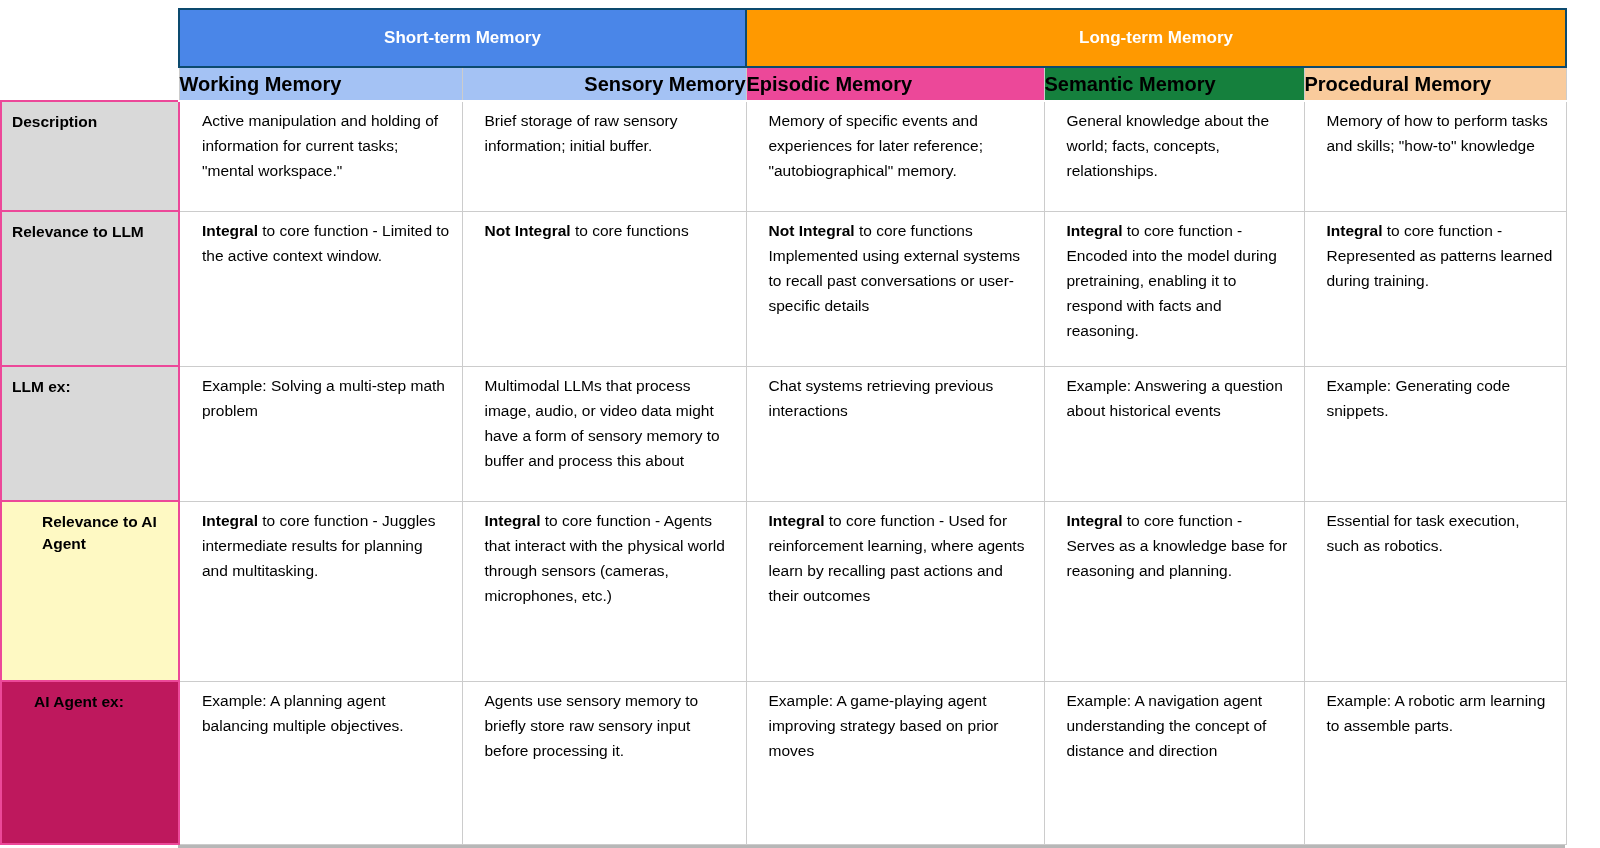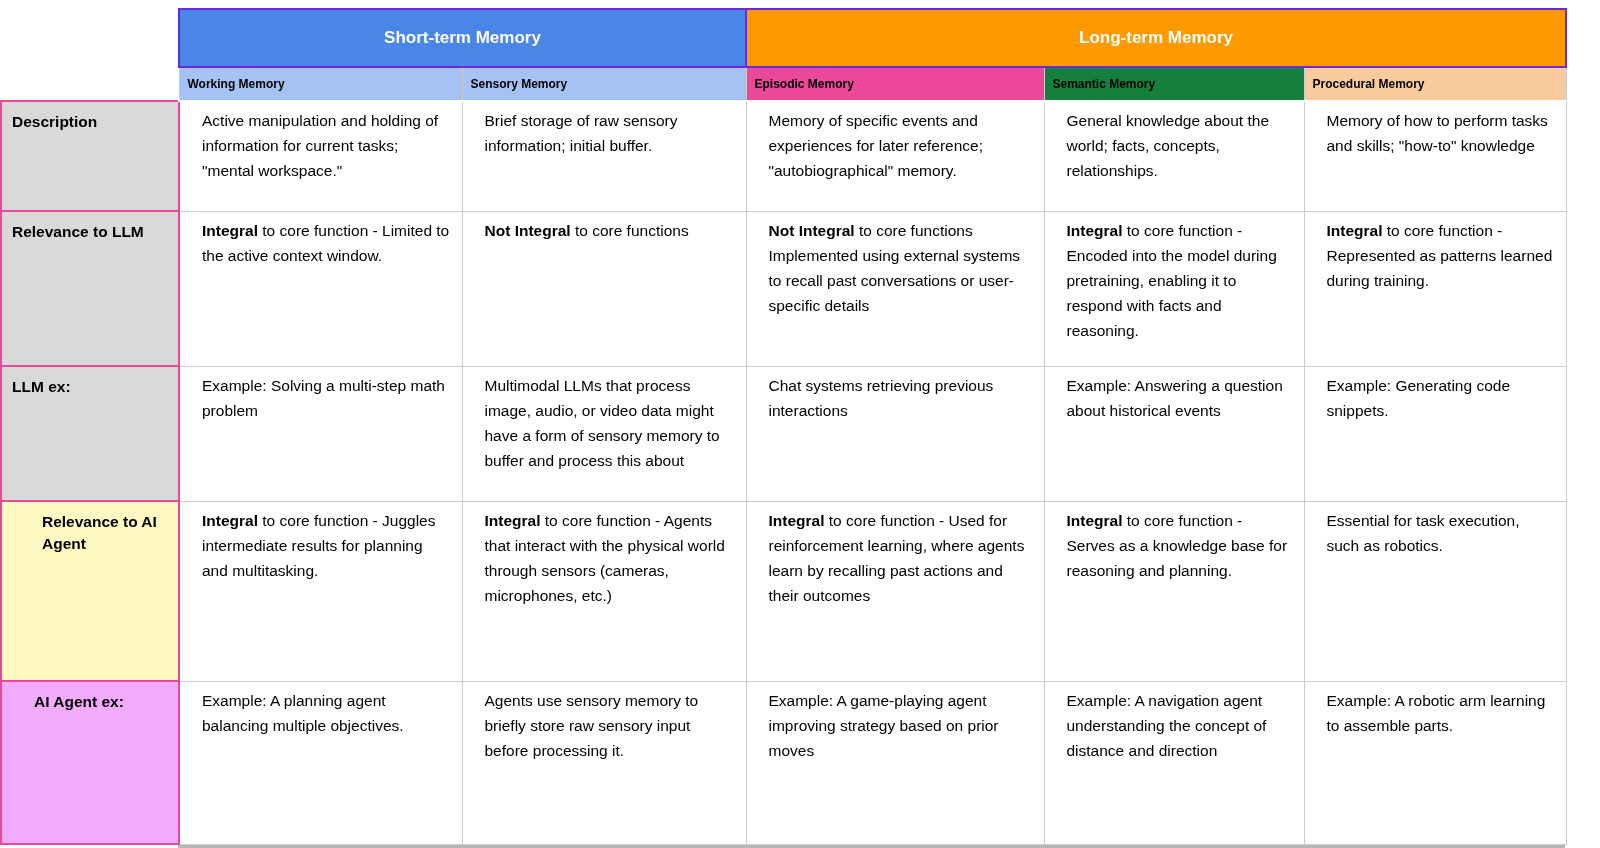--- a/index.html
+++ b/index.html
@@ -10,25 +10,25 @@
   }
   table.mem {
     border-collapse:collapse; table-layout:fixed;
     width:1565px; margin:8px 0 0 0;
   }
   td, th { vertical-align:top; text-align:left; box-sizing:border-box; }
   .corner { background:#ffffff; border:none; }
   th.group {
     height:58px; vertical-align:middle; text-align:center;
     color:#ffffff; font-size:17px; font-weight:bold;
-    border:2px solid #6d28d9;
+    border:2px solid #0c4a6e;
   }
   th.sub {
     height:34px; vertical-align:middle;
-    font-size:12px; font-weight:bold; padding:4px 8px;
+    font-size:20px; font-weight:bold; padding:4px 0;
     border:1px solid #cccccc;
     border-top:2px solid #ffffff; border-bottom:2px solid #ffffff;
   }
   th.rowlabel {
     font-weight:bold; font-size:15.5px; line-height:1.45;
     padding:9px 8px 6px 10px; border:2px solid #ec4899;
   }
   td.cell {
     background:#ffffff; font-size:15.5px; line-height:1.62;
     padding:6px 10px 6px 22px; border:1px solid #cccccc;
@@ -50,21 +50,21 @@
   </colgroup>
   <thead>
     <tr>
       <td class="corner"></td>
       <th class="group" id="group-short" colspan="2" style="background: rgb(74, 134, 232);">Short-term Memory</th>
       <th class="group" id="group-long" colspan="3" style="background: rgb(255, 153, 0);">Long-term Memory</th>
     </tr>
     <tr>
       <td class="corner"></td>
       <th class="sub sub-short" style="background: rgb(164, 194, 244);">Working Memory</th>
-      <th class="sub sub-short" style="background: rgb(164, 194, 244);">Sensory Memory</th>
+      <th class="sub sub-short" style="background: rgb(164, 194, 244); text-align: right;">Sensory Memory</th>
       <th class="sub sub-long" style="background: #ec4899;">Episodic Memory</th>
       <th class="sub sub-long" style="background: #15803d; margin-left: 27px;">Semantic Memory</th>
       <th class="sub sub-long" style="background: rgb(249, 203, 156); margin-top: 43px;">Procedural Memory</th>
     </tr>
   </thead>
   <tbody id="table-body">
       <tr style="height: 110px;">
         <th class="rowlabel" style="background: rgb(217, 217, 217);">Description</th>
         <td class="cell">Active manipulation and holding of information for current tasks; "mental workspace."</td>
         <td class="cell">Brief storage of raw sensory information; initial buffer.</td>
@@ -90,21 +90,21 @@
       </tr>
       <tr style="height: 180px;">
         <th class="rowlabel" style="background: #fef9c3; padding-left: 40px;">Relevance to AI Agent</th>
         <td class="cell"><b>Integral</b> to core function - Juggles intermediate results for planning and multitasking.</td>
         <td class="cell"><b>Integral</b> to core function - Agents that interact with the physical world through sensors (cameras, microphones, etc.)</td>
         <td class="cell"><b>Integral</b> to core function - Used for reinforcement learning, where agents learn by recalling past actions and their outcomes</td>
         <td class="cell"><b>Integral</b> to core function - Serves as a knowledge base for reasoning and planning.</td>
         <td class="cell">Essential for task execution, such as robotics.</td>
       </tr>
       <tr style="height: 163px;">
-        <th class="rowlabel" style="background: #f0abfc; padding-left: 32px;">AI Agent ex:</th>
+        <th class="rowlabel" style="background: #be185d; padding-left: 32px;">AI Agent ex:</th>
         <td class="cell">Example: A planning agent balancing multiple objectives.</td>
         <td class="cell">Agents use sensory memory to briefly store raw sensory input before processing it.</td>
         <td class="cell">Example: A game-playing agent improving strategy based on prior moves</td>
         <td class="cell">Example: A navigation agent understanding the concept of distance and direction</td>
         <td class="cell">Example: A robotic arm learning to assemble parts.</td>
       </tr>
     </tbody>
 </table>
 <div class="bottom-bar" style="background: rgb(183, 183, 183);"></div>
 

